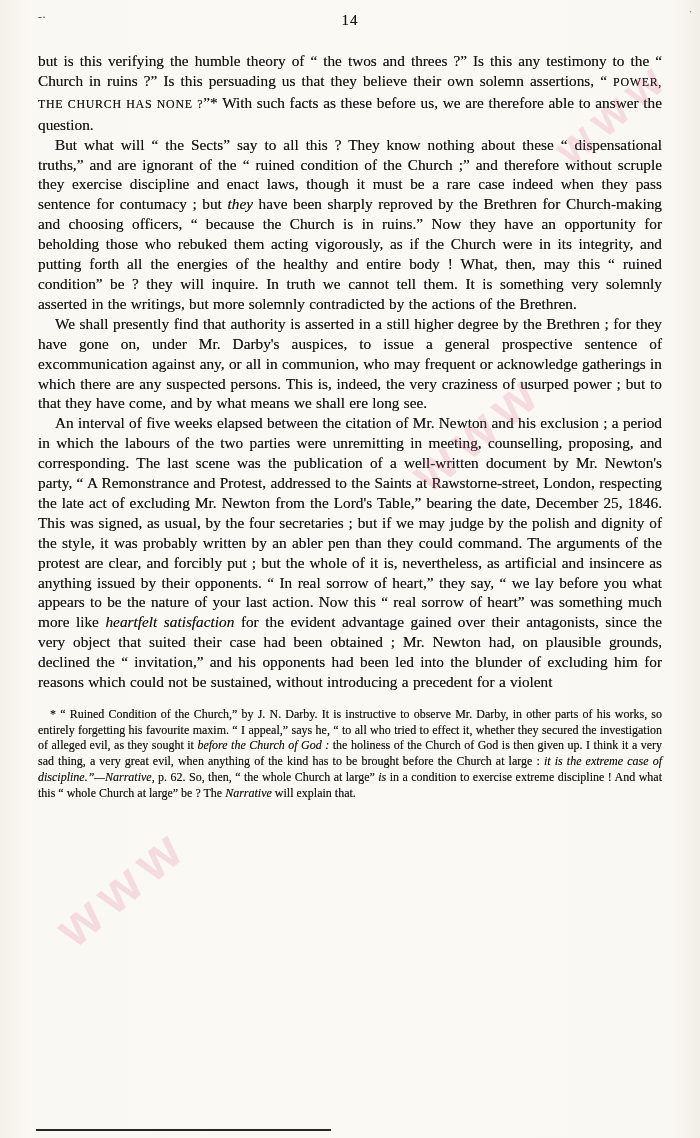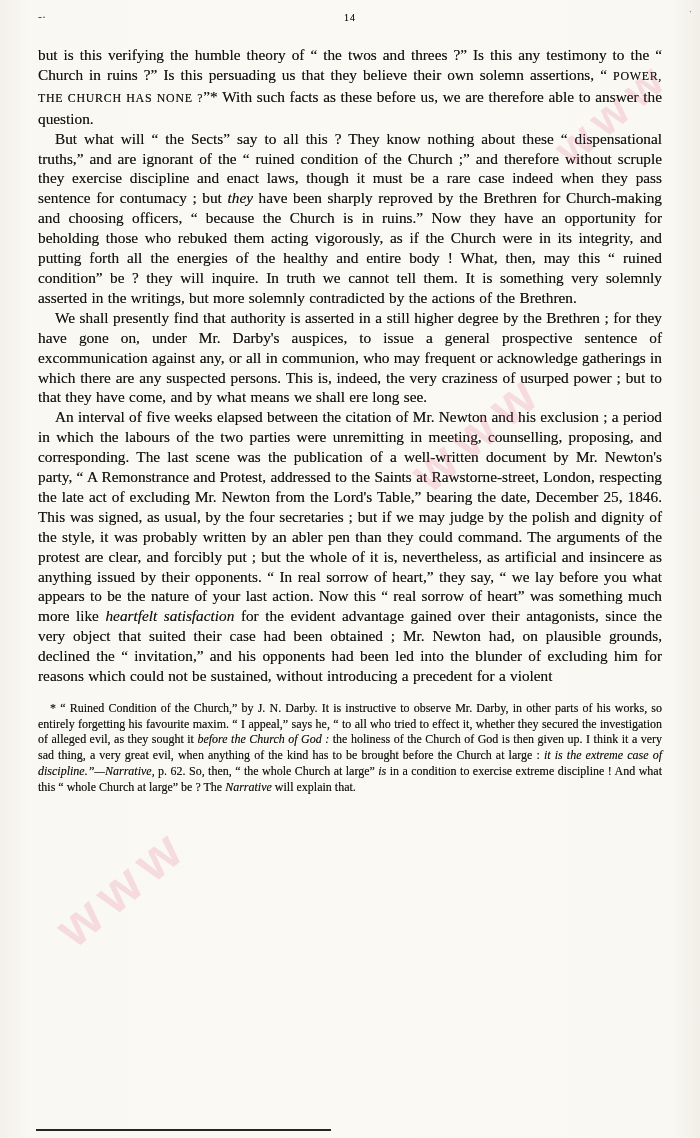--- a/index.html
+++ b/index.html
@@ -7,21 +7,21 @@
     width:700px;height:1138px;overflow:hidden;
     background:#e9e7e0;
   }
   .page{
     position:relative;width:700px;height:1138px;
     background:linear-gradient(90deg,#f2f0e9 0%,#faf8f2 4%,#fbf9f4 50%,#faf8f2 96%,#f0eee7 100%);
     font-family:"Liberation Serif","DejaVu Serif",serif;
     color:#151413;
   }
   .page-number{
-    text-align:center;padding-top:12px;font-size:10px;letter-spacing:1px;
+    text-align:center;padding-top:12px;font-size:15px;letter-spacing:1px;
     text-shadow:0 0 0.4px rgba(20,20,20,.7);
   }
   .body-text{
     margin:22px 38px 0 38px;
     font-size:15.3px;line-height:19.9px;text-align:justify;
     text-shadow:0 0 0.35px rgba(20,20,20,.6);
     word-spacing:0.5px;
   }
   .body-text p{margin:0;text-indent:17px;}
   .body-text p.noindent{text-indent:0;}

